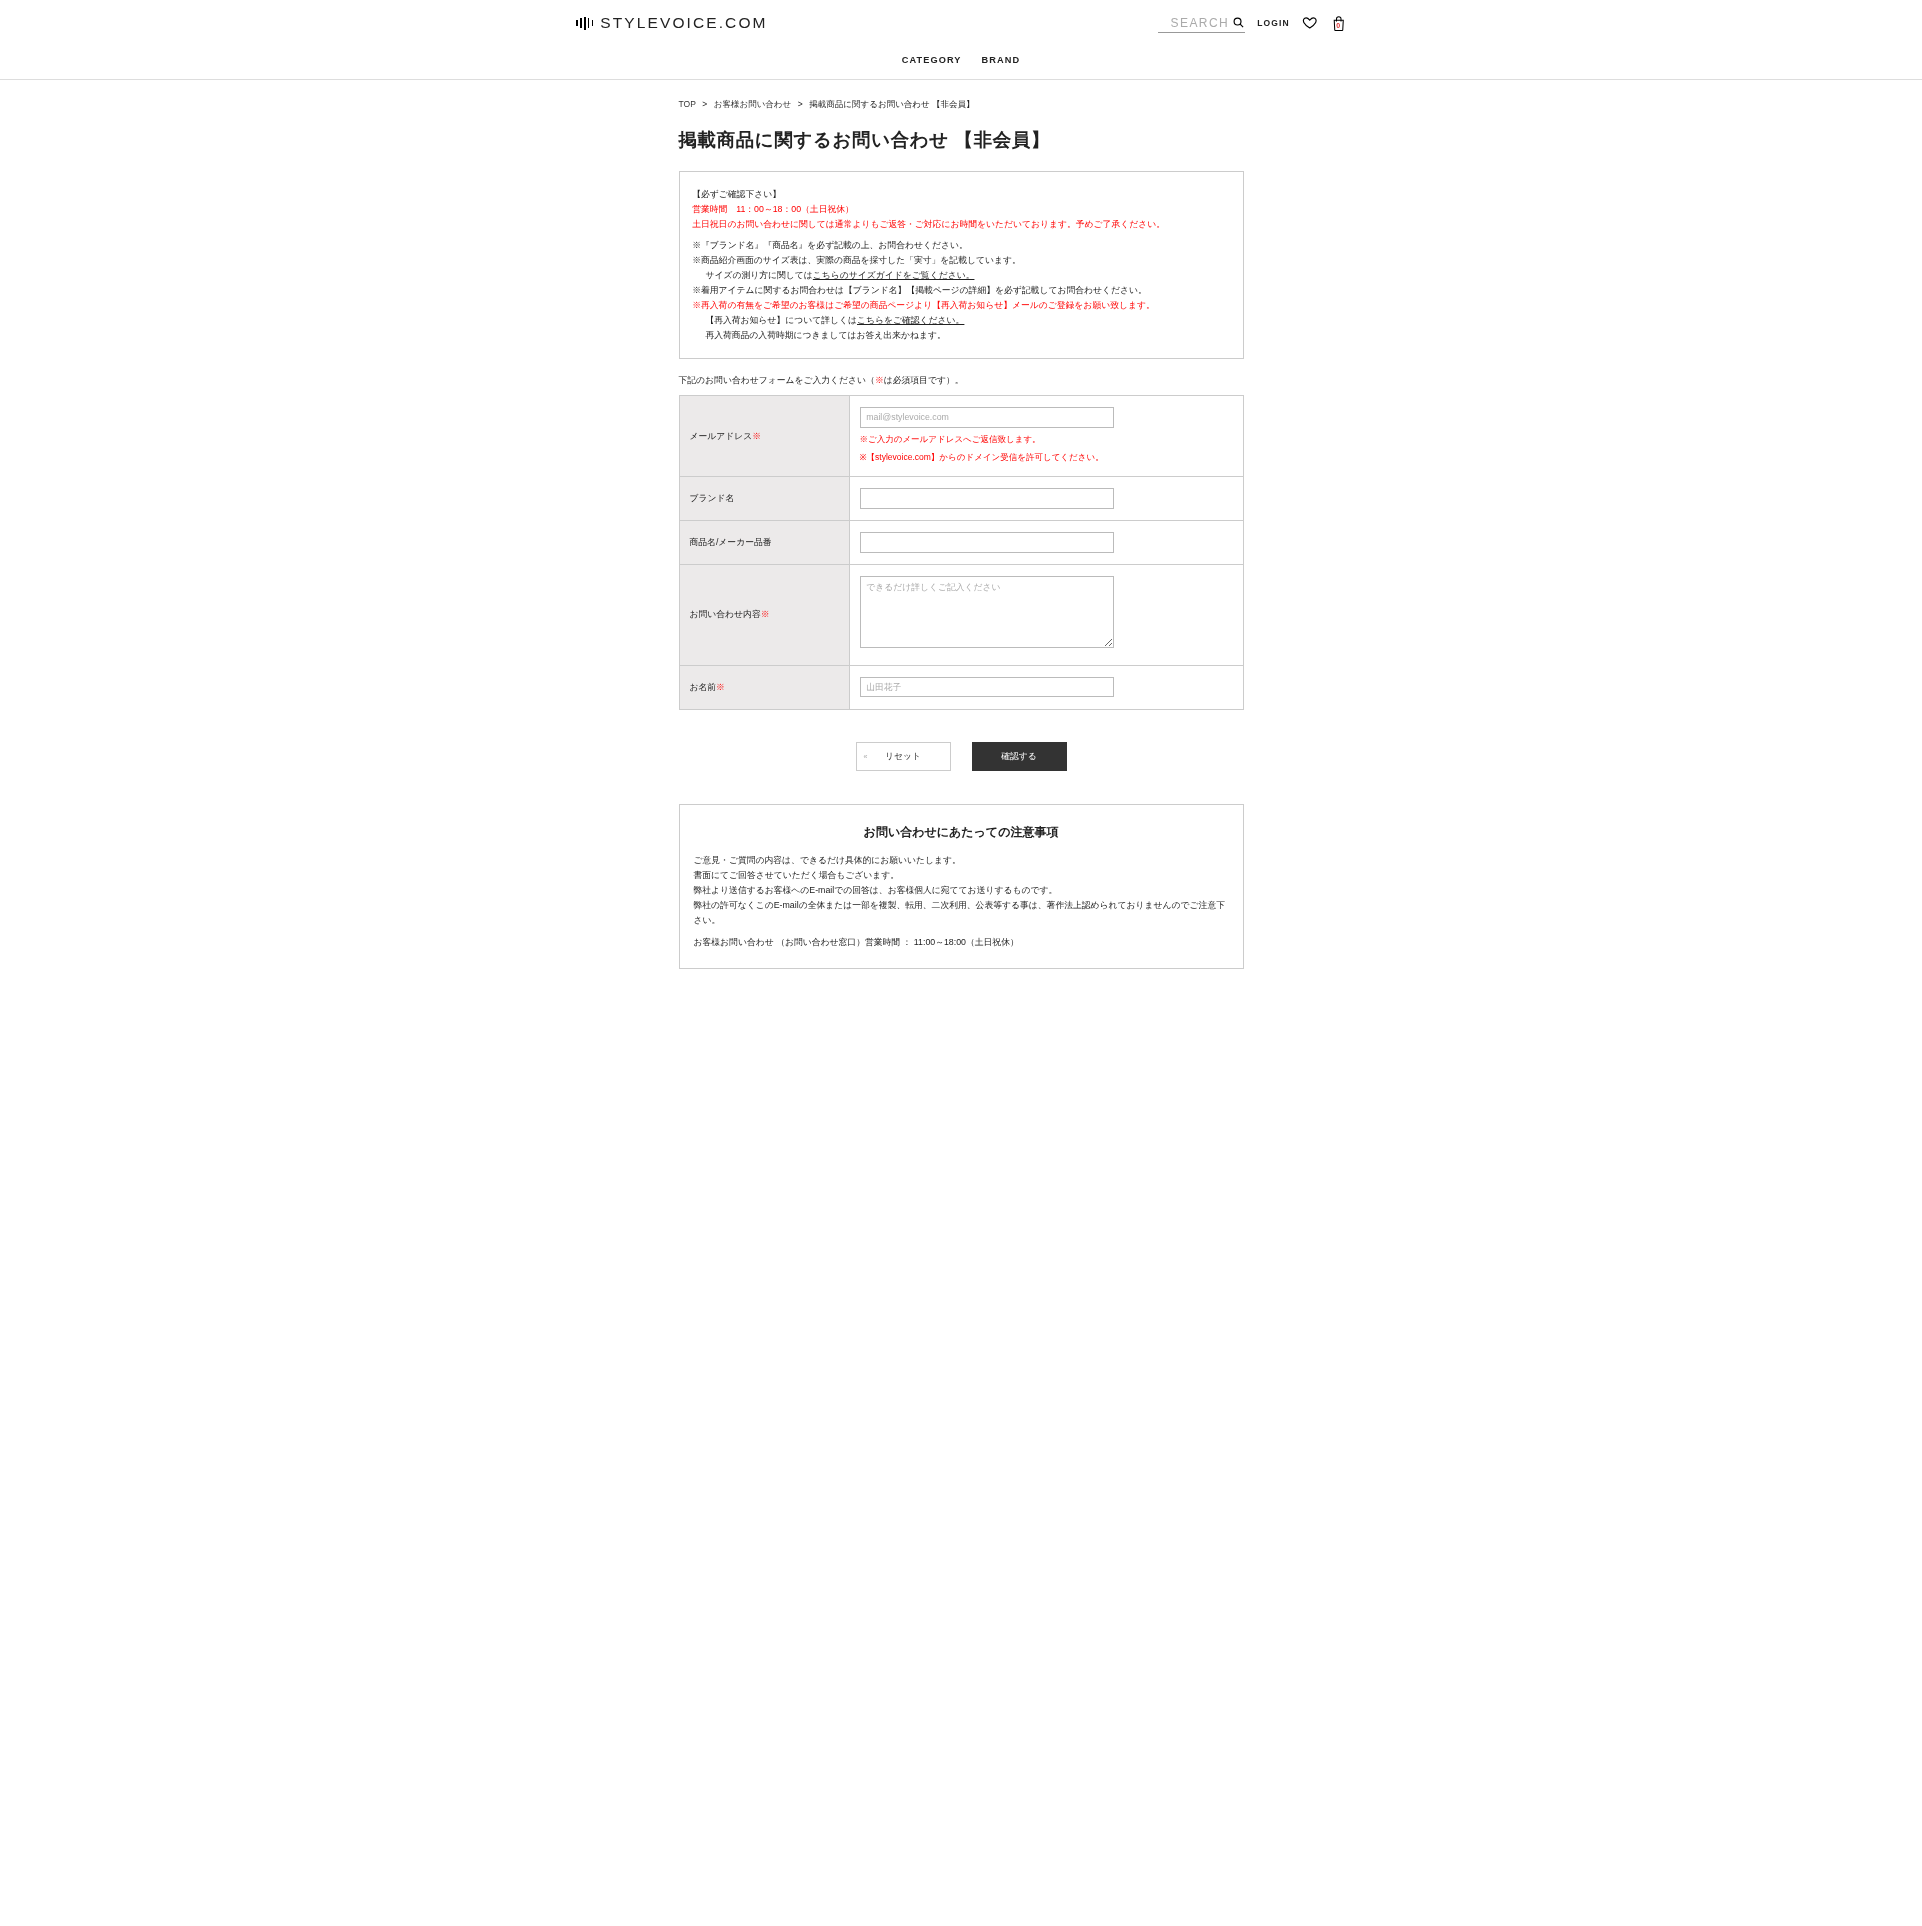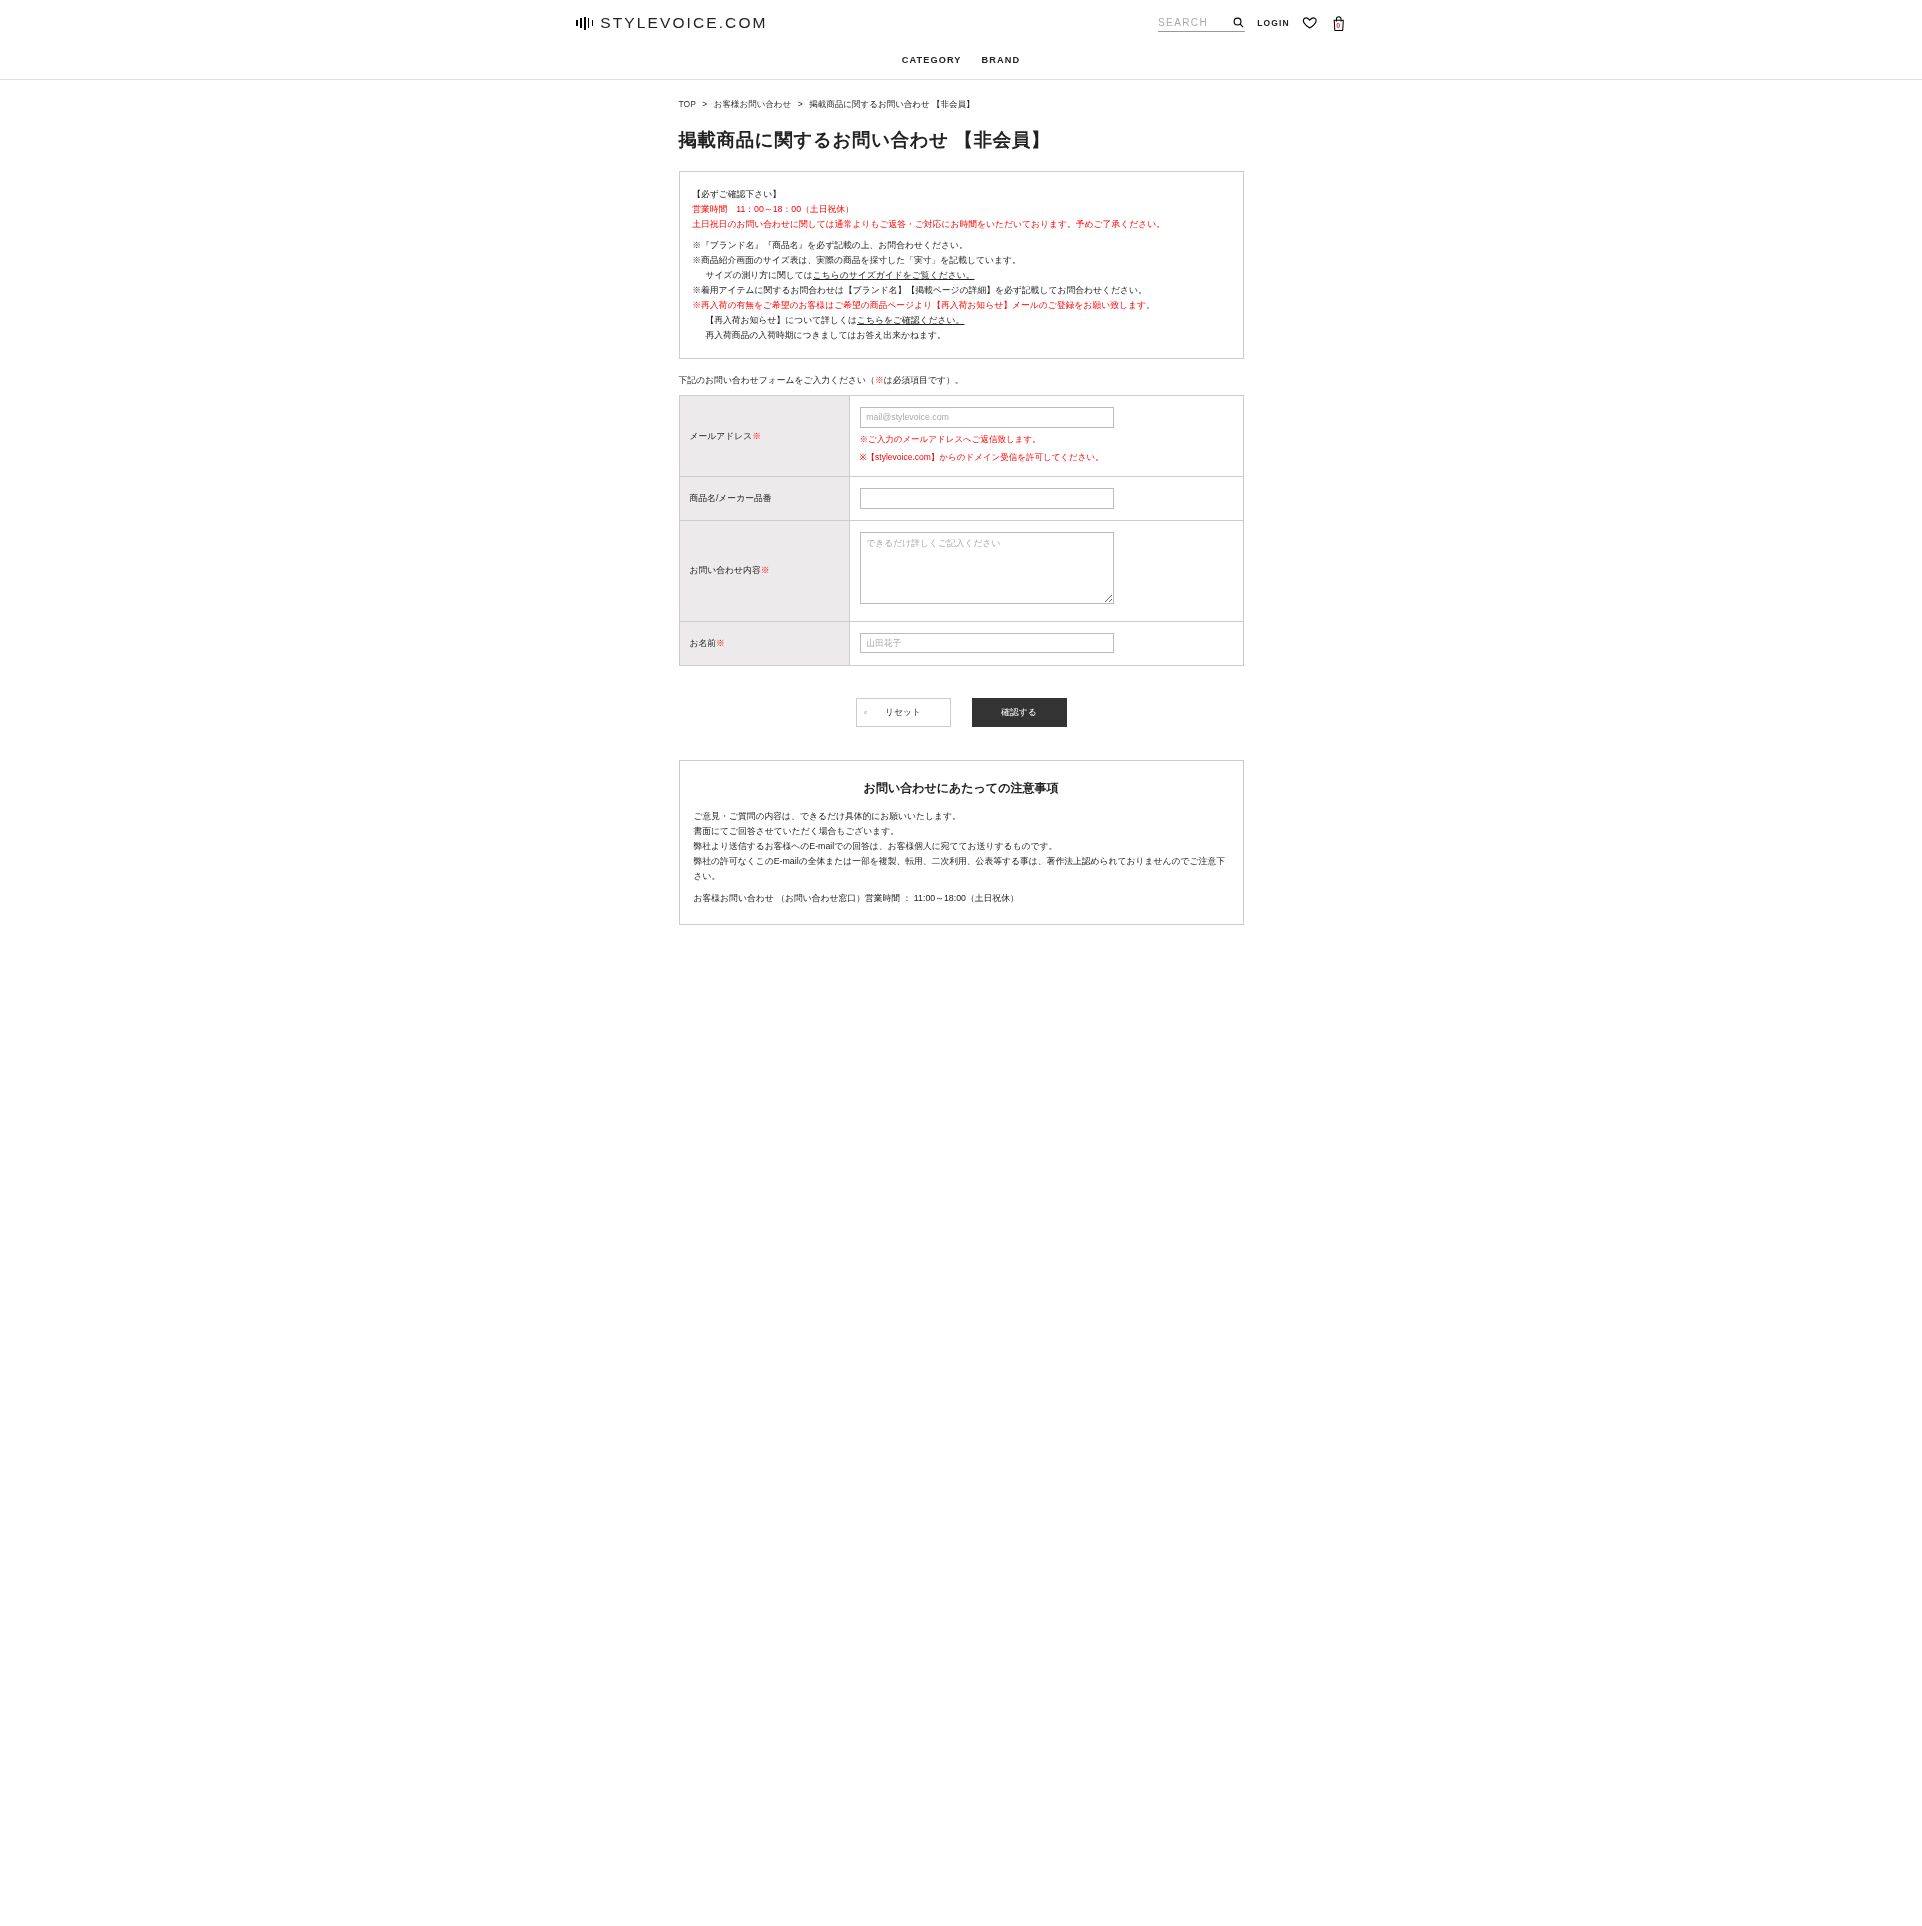--- a/index.html
+++ b/index.html
@@ -9,21 +9,21 @@
   .logo-bars{display:flex;align-items:center;gap:2.1px;height:12.7px;}
   .logo-bars span{display:block;width:1.8px;background:#000;}
   .logo-bars span:nth-child(1){height:6.4px}
   .logo-bars span:nth-child(2){height:10px}
   .logo-bars span:nth-child(3){height:12.7px}
   .logo-bars span:nth-child(4){height:10px}
   .logo-bars span:nth-child(5){height:6.4px}
   .logo-text{font-size:15.5px;letter-spacing:2.1px;font-weight:500;}
   .top-right{display:flex;align-items:center;gap:12.7px;}
   .search-wrap{display:flex;align-items:center;border-bottom:0.7px solid #999;padding:1.4px 0;}
-  .search-wrap input{border:none;outline:none;font-size:10px;letter-spacing:1.4px;width:71px;padding:1.4px 0;}
+  .search-wrap input{border:none;outline:none;font-size:12px;letter-spacing:1.4px;width:71px;padding:1.4px 0;text-align:right;}
   .search-wrap .sicon{margin-left:2.8px;}
   .login{font-size:8.5px;font-weight:700;letter-spacing:1.1px;}
   .heart svg,.bag svg,.sicon svg{display:block;}
   .bag{position:relative;}
   .bag-count{position:absolute;top:5px;left:0;right:0;text-align:center;font-size:7px;color:#d33;font-weight:700;}
   .navline{border-bottom:0.7px solid #ddd;text-align:center;}
   .nav{max-width:770px;margin:0 auto;display:flex;justify-content:center;gap:20px;padding:10px 0;}
   .nav-item{font-size:9.2px;font-weight:700;letter-spacing:1.1px;}
   .main{max-width:565px;margin:0 auto;padding:12.7px 0 42px;}
   .crumbs{font-size:8.5px;padding:4.2px 0;}
@@ -130,20 +130,24 @@
     <tbody>
         <tr>
       <th><span>メールアドレス</span><span class="red">※</span></th>
       <td>
         <input type="email" placeholder="mail@stylevoice.com" style="">
         <div class="hint">※ご入力のメールアドレスへご返信致します。</div>
         <div class="hint">※【stylevoice.com】からのドメイン受信を許可してください。</div>
       </td>
     </tr>
     <tr>
+      <th>ブランド名</th>
+      <td><input type="text" style=""></td>
+    </tr>
+    <tr>
       <th>商品名/メーカー品番</th>
       <td><input type="text" style=""></td>
     </tr>
     <tr>
       <th><span>お問い合わせ内容</span><span class="red">※</span></th>
       <td><textarea placeholder="できるだけ詳しくご記入ください" style=""></textarea></td>
     </tr>
     <tr>
       <th><span>お名前</span><span class="red">※</span></th>
       <td><input type="text" placeholder="山田花子" style=""></td>

